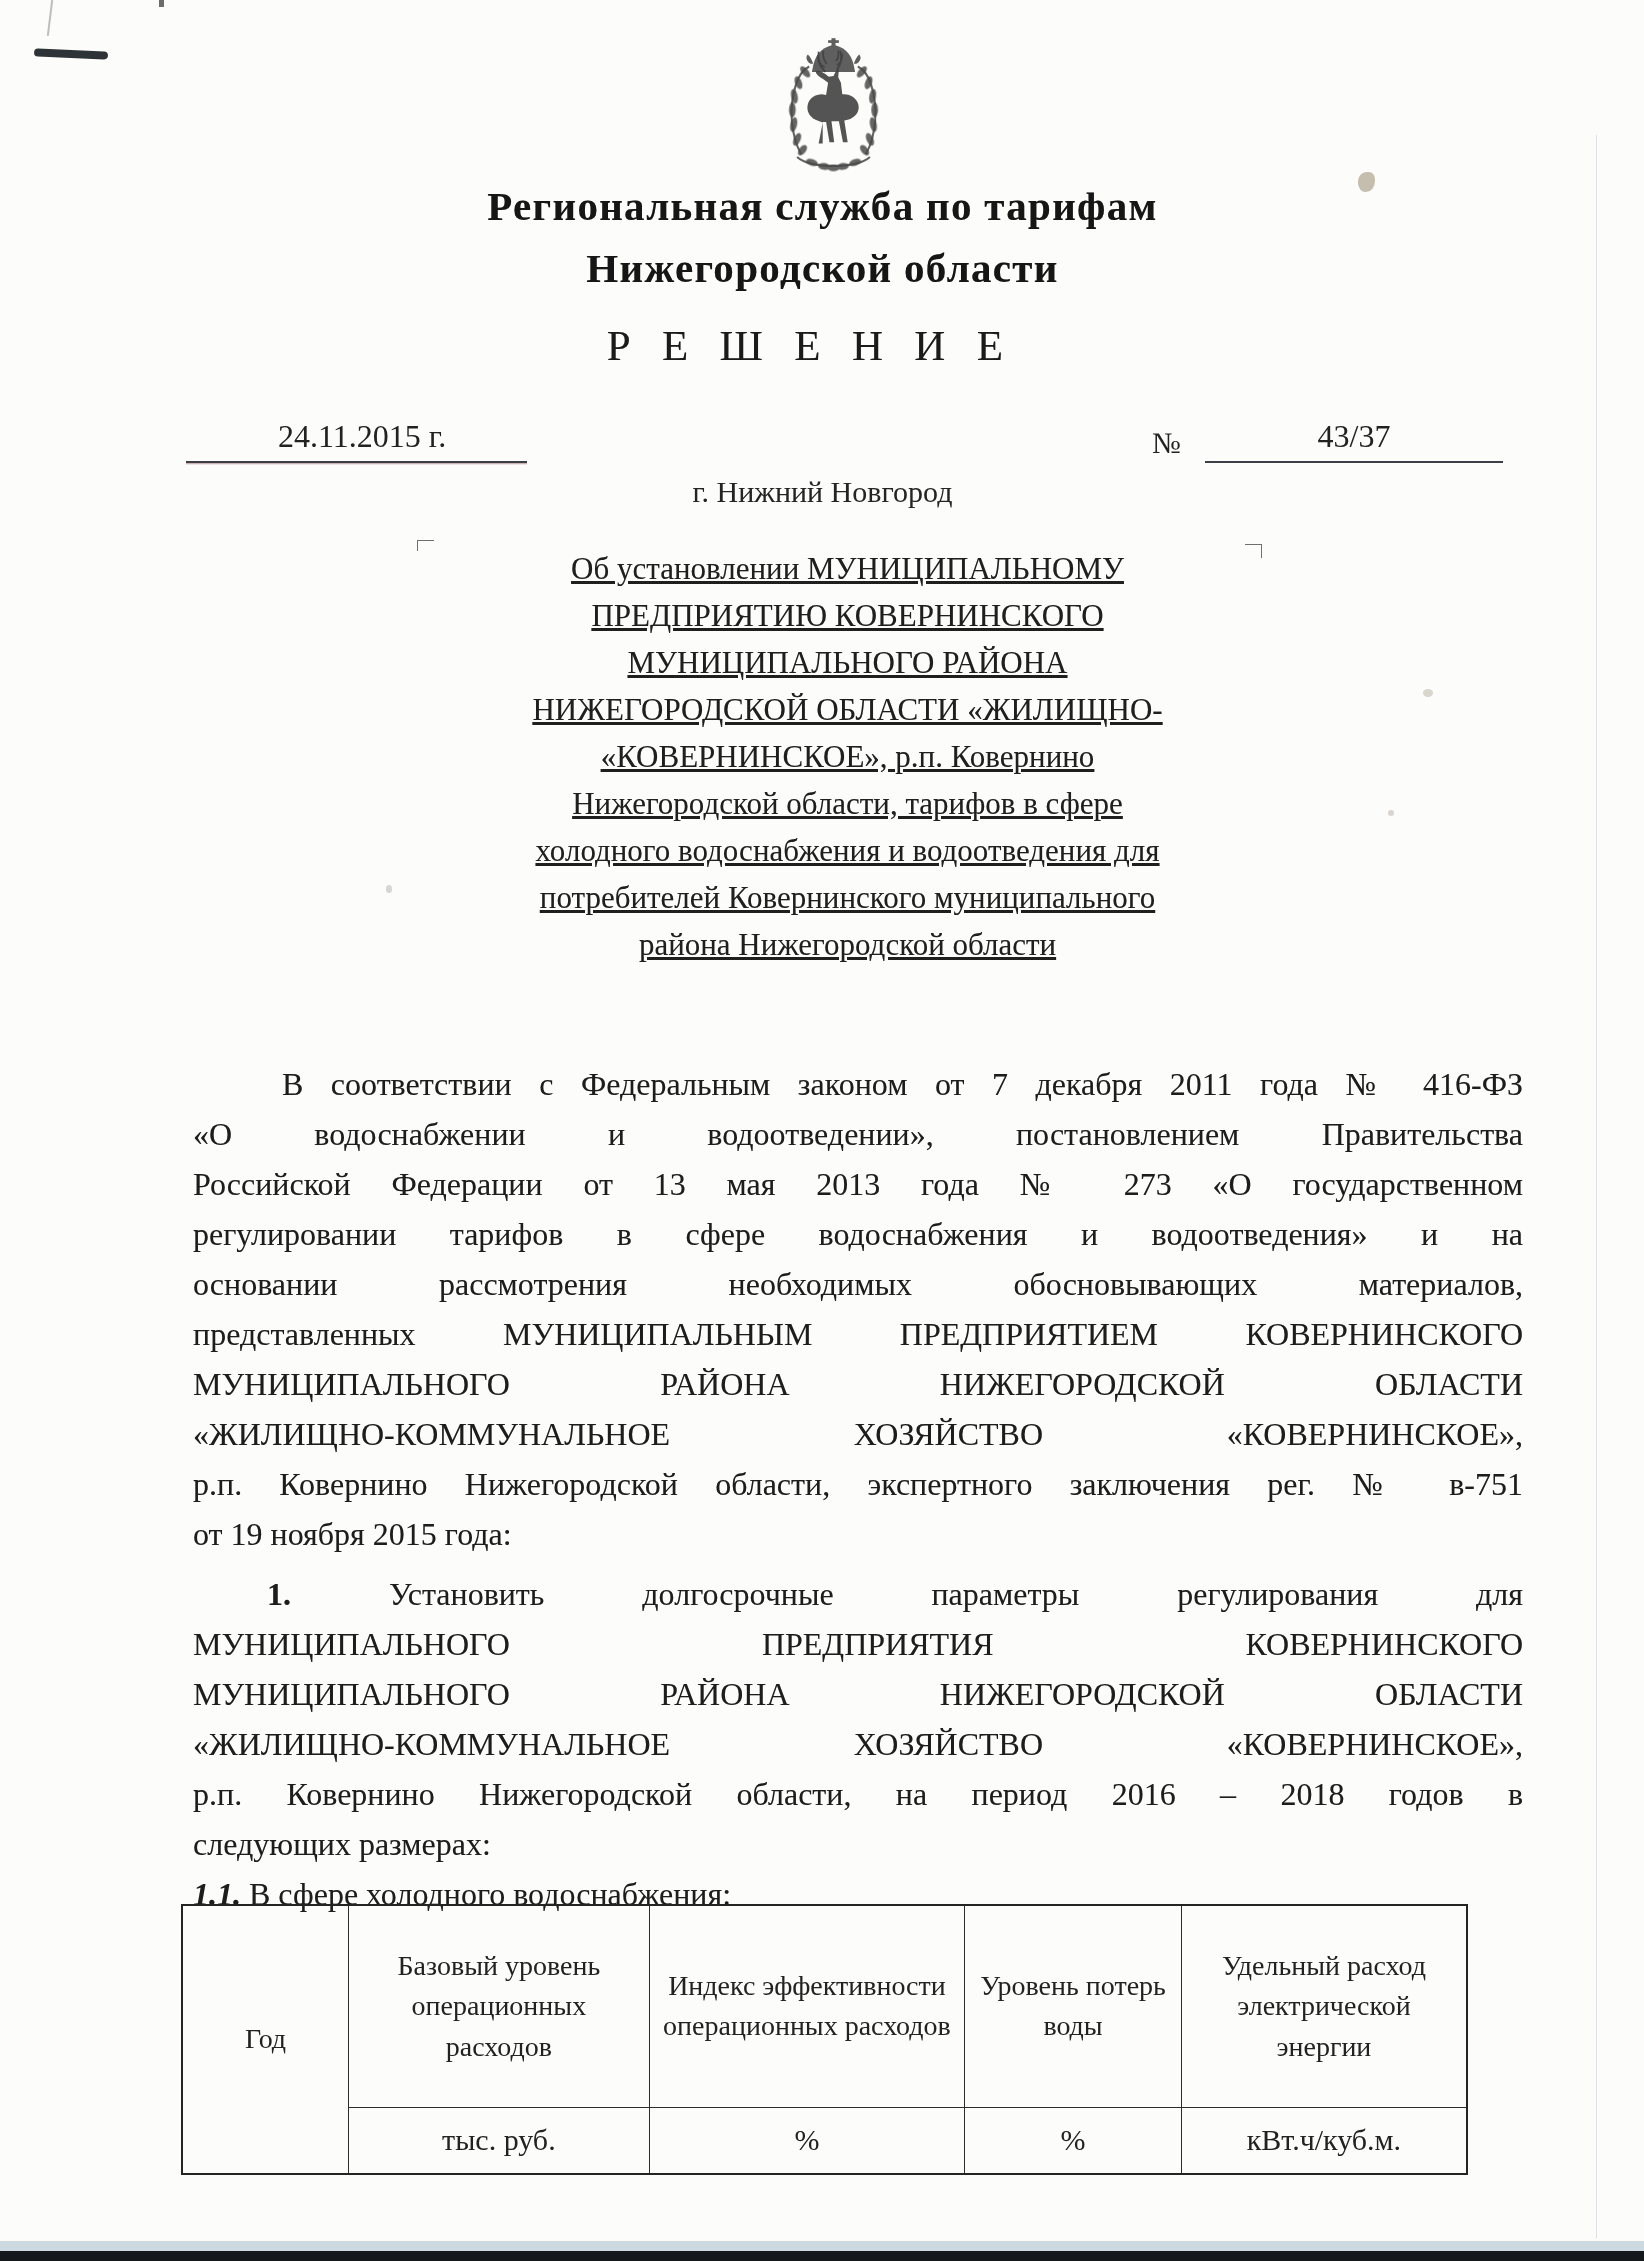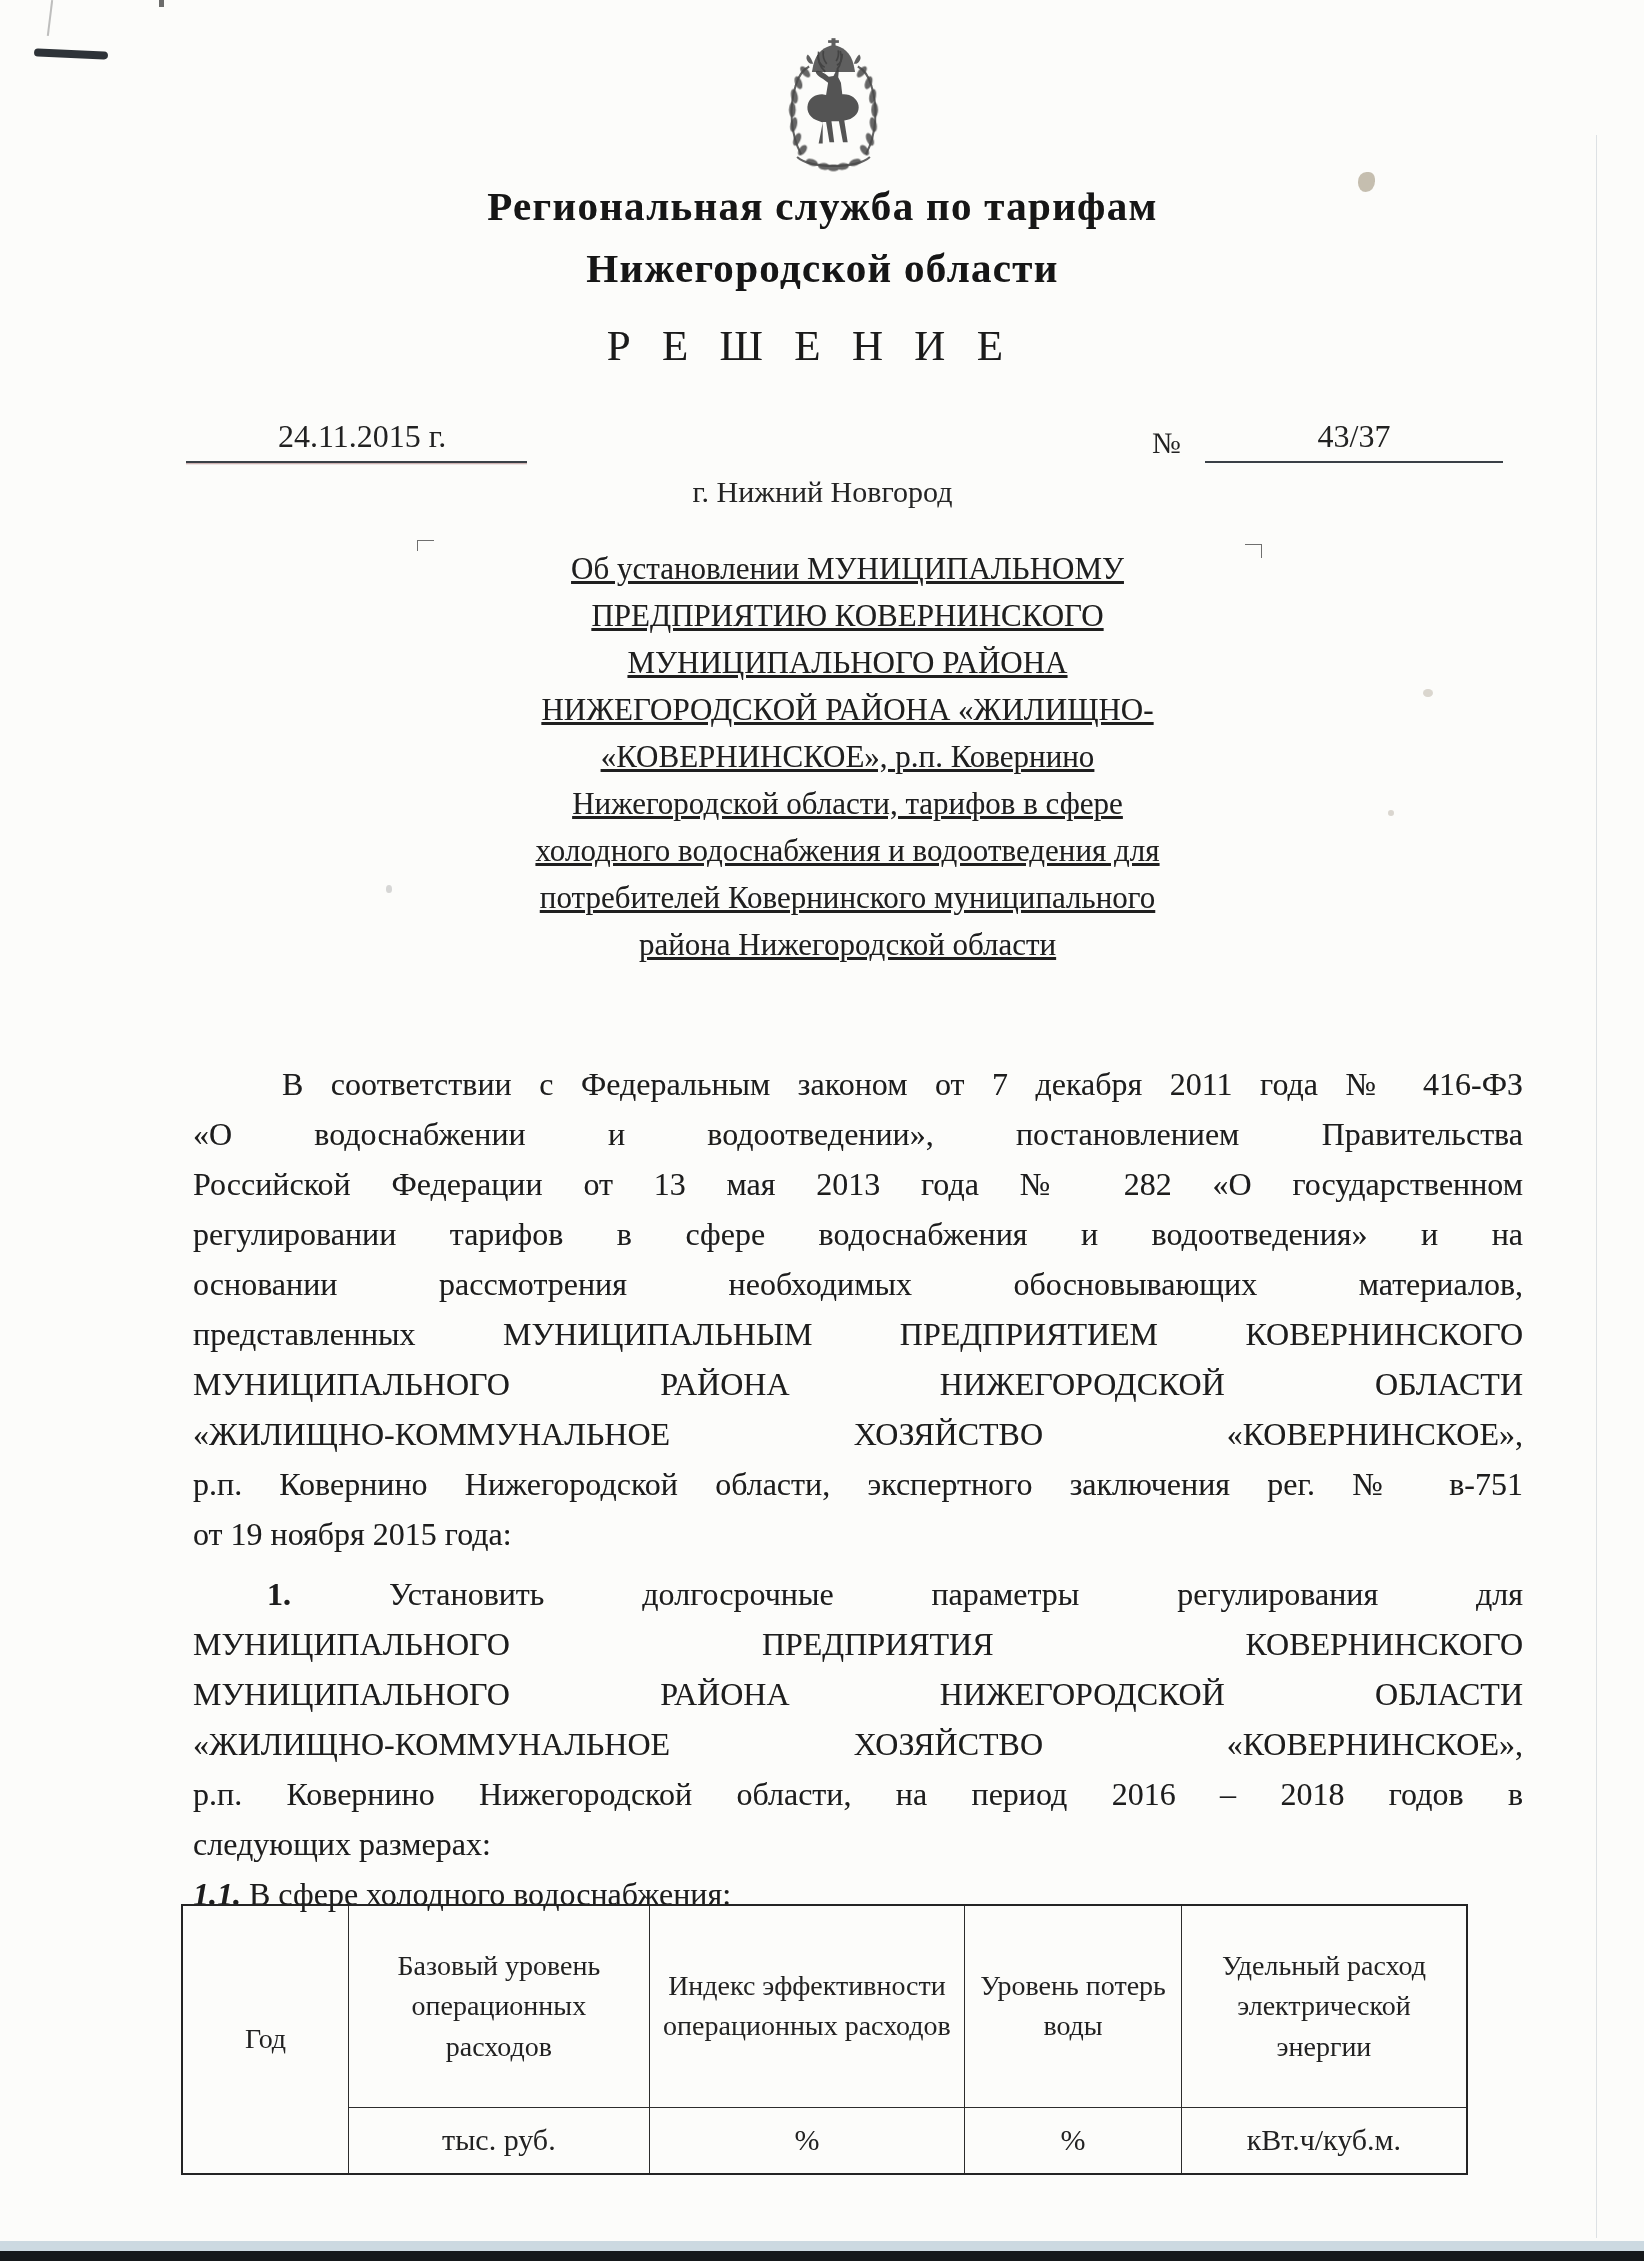--- a/index.html
+++ b/index.html
@@ -157,32 +157,32 @@
 <div class="abs noLine"></div>
 <div class="abs city">г. Нижний Новгород</div>
 
 <div class="abs crnL"></div>
 <div class="abs crnR"></div>
 
 <div class="abs subject">
   <div class="sline">Об установлении МУНИЦИПАЛЬНОМУ</div>
   <div class="sline">ПРЕДПРИЯТИЮ КОВЕРНИНСКОГО</div>
   <div class="sline">МУНИЦИПАЛЬНОГО РАЙОНА</div>
-  <div class="sline">НИЖЕГОРОДСКОЙ РАЙОНА «ЖИЛИЩНО-</div>
+  <div class="sline">НИЖЕГОРОДСКОЙ ОБЛАСТИ «ЖИЛИЩНО-</div>
   <div class="sline">«КОВЕРНИНСКОЕ», р.п. Ковернино</div>
   <div class="sline">Нижегородской области, тарифов в сфере</div>
   <div class="sline">холодного водоснабжения и водоотведения для</div>
   <div class="sline">потребителей Ковернинского муниципального</div>
   <div class="sline">района Нижегородской области</div>
 </div>
 
 <div class="abs bodyBlock">
   <div class="bline jl ind1">В соответствии с Федеральным законом от 7 декабря 2011 года № 416-ФЗ</div>
   <div class="bline jl">«О водоснабжении и водоотведении», постановлением Правительства</div>
-  <div class="bline jl">Российской Федерации от 13 мая 2013 года № 282 «О государственном</div>
+  <div class="bline jl">Российской Федерации от 13 мая 2013 года № 273 «О государственном</div>
   <div class="bline jl">регулировании тарифов в сфере водоснабжения и водоотведения» и на</div>
   <div class="bline jl">основании рассмотрения необходимых обосновывающих материалов,</div>
   <div class="bline jl">представленных МУНИЦИПАЛЬНЫМ ПРЕДПРИЯТИЕМ КОВЕРНИНСКОГО</div>
   <div class="bline jl">МУНИЦИПАЛЬНОГО РАЙОНА НИЖЕГОРОДСКОЙ ОБЛАСТИ</div>
   <div class="bline jl">«ЖИЛИЩНО-КОММУНАЛЬНОЕ ХОЗЯЙСТВО «КОВЕРНИНСКОЕ»,</div>
   <div class="bline jl">р.п. Ковернино Нижегородской области, экспертного заключения рег. № в-751</div>
   <div class="bline ll">от 19 ноября 2015 года:</div>
 
   <div class="bline jl ind2 gapTop"><span class="b">1.</span> <span>Установить долгосрочные параметры регулирования для</span></div>
   <div class="bline jl">МУНИЦИПАЛЬНОГО ПРЕДПРИЯТИЯ КОВЕРНИНСКОГО</div>

